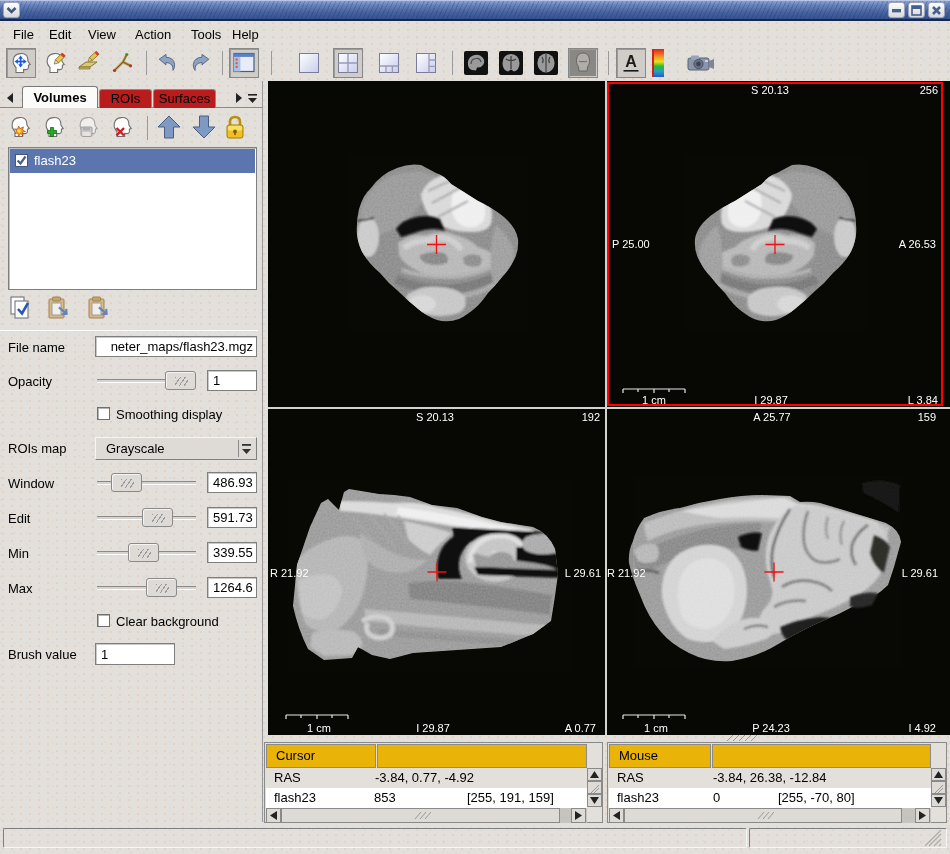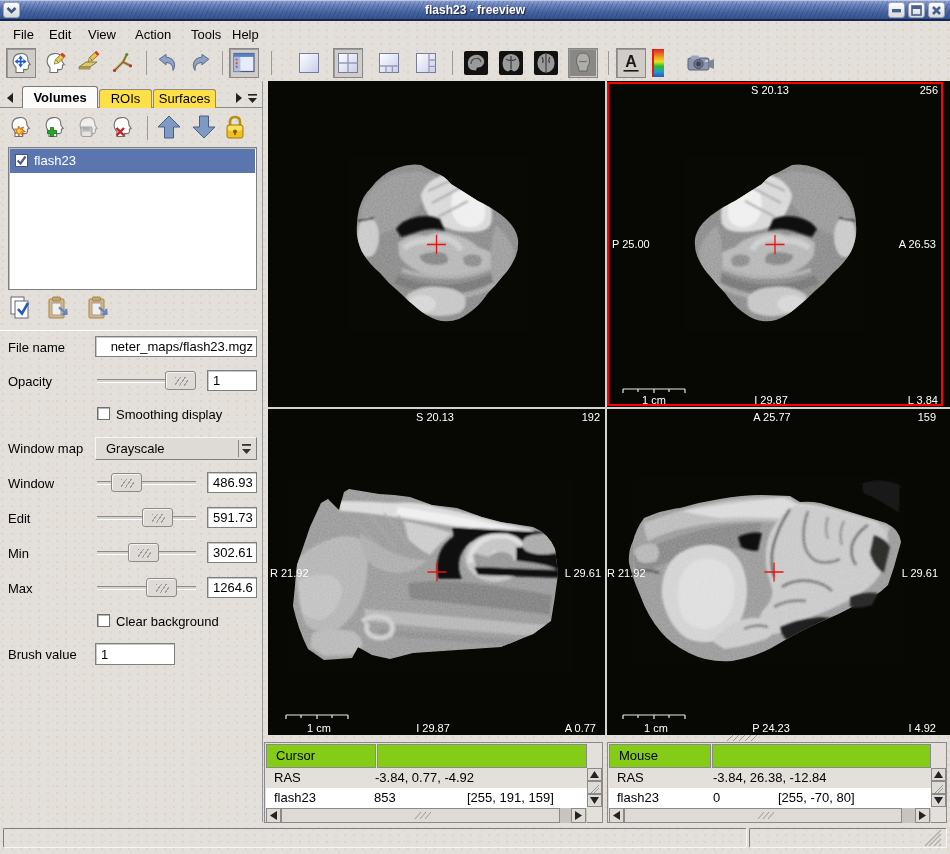--- a/index.html
+++ b/index.html
@@ -10,37 +10,36 @@
 .tbtn.on{background:#d0cdc8;border:1px solid #888;box-shadow:inset 1px 1px 0 #9a9a9a}
 .vsep{position:absolute;top:51px;width:1px;height:24px;background:#9b9b9b}
 
 #title{left:0;top:0;width:950px;height:20px;background:linear-gradient(#8fa3d0 0%,#6a84be 20%,#45639e 60%,#30508c 100%);border-top:1px solid #b8c6e4}
 #title .stripes{position:absolute;inset:0;background:repeating-linear-gradient(115deg,rgba(25,45,95,.22) 0 1px,rgba(0,0,0,0) 1px 4px)}
 #title .txt{position:absolute;width:100%;text-align:center;top:2px;font-weight:bold;font-size:12px;color:#fff;text-shadow:1px 1px 1px #223}
 #titleline{left:0;top:19px;width:950px;height:2px;background:#17264e}
 .wbtn{position:absolute;top:2px;width:17px;height:16px;background:linear-gradient(#fdfdfd,#d9d9d9);border:1px solid #9aa6c0;border-radius:3px;display:flex;align-items:center;justify-content:center}
 
 .menuitem{position:absolute;top:27px;font-size:13px}
-.tab{position:absolute;bottom:0;border:1px solid #8a8a8a;border-bottom:none;border-radius:3px 3px 0 0;background:#fde047;font-size:13px;text-align:center}
+.tab{position:absolute;bottom:0;border:1px solid #8a8a8a;border-bottom:none;border-radius:3px 3px 0 0;background:#b91c1c;font-size:13px;text-align:center}
 .slider-track{position:absolute;height:4px;background:#d6d3ce;border-top:1px solid #8a8a8a;border-bottom:1px solid #fff}
 .slider-handle{position:absolute;width:31px;height:19px;background:#dedbd6;border:1px solid #8a8a8a;border-radius:3px;box-shadow:inset 1px 1px 0 #f4f4f2}
 .hatch{position:absolute;left:9px;top:5px;width:13px;height:9px;background:repeating-linear-gradient(125deg,#9a9a9a 0 1px,transparent 1px 4px)}
 .valbox{position:absolute;width:50px;height:21px;background:#fff;border:1px solid #7f7f7f;box-shadow:inset 1px 1px 0 #c9c9c9;font-size:13px;padding:2px 0 0 5px}
 .cb{position:absolute;width:13px;height:13px;background:#fff;border:1px solid #6f6f6f;box-shadow:inset 1px 1px 0 #b5b5b5}
 .lbl{position:absolute;font-size:13px}
 
 .info{position:absolute;background:#e3e0db;border:1px solid #8a8a8a}
-.hcell{position:absolute;border:1px solid #8a8a8a;background:#84cc16;font-size:13px;padding:3px 0 0 9px}
+.hcell{position:absolute;border:1px solid #8a8a8a;background:#eab308;font-size:13px;padding:3px 0 0 9px}
 .irow{position:absolute;font-size:13px}
 .sbtn{position:absolute;background:#dedbd6;border:1px solid #8a8a8a;display:flex;align-items:center;justify-content:center}
 </style></head><body>
 
 <div class="abs" id="title">
     <div class="stripes"></div>
-    <div class="txt">flash23 - freeview</div>
   </div>
 <div class="abs" id="titleline"></div>
 <div class="wbtn" style="left:3px">
   <svg width="11" height="11" viewBox="0 0 11 11">
       <path d="M1.5 3 L5.5 7 L9.5 3" stroke="#3f577f" stroke-width="2.6" fill="none"></path>
     </svg>
 </div>
 <div class="wbtn" style="left:888px">
     <svg width="11" height="11" viewBox="0 0 11 11">
       <rect x="1" y="4" width="9" height="3.4" fill="#46618e"></rect>
@@ -317,21 +316,21 @@
 <div class="lbl" style="left:8px;top:374px">Opacity</div>
 <div class="slider-track" style="left:97px;top:379px;width:99px"></div>
 <div class="slider-handle" style="left:165px;top:371px">
     <div class="hatch"></div>
   </div>
 <div class="valbox" style="left:207px;top:370px">1</div>
 
 <div class="cb" style="left:97px;top:407px"></div>
 <div class="lbl" style="left:116px;top:407px">Smoothing display</div>
 
-<div class="lbl" style="left:8px;top:441px">Window map</div>
+<div class="lbl" style="left:8px;top:441px">ROIs map</div>
 <div class="abs raised" style="left:95px;top:437px;width:162px;height:23px;background:#dedbd6">
   <span style="position:absolute;left:10px;top:3px;font-size:13px">Grayscale</span>
   <div style="position:absolute;right:17px;top:2px;width:1px;height:17px;background:#8a8a8a"></div>
   <svg style="position:absolute;right:3px;top:4px" width="12" height="14">
       <rect x="1" y="2" width="9" height="1.8" fill="#333"></rect>
       <path d="M1 7 L10 7 L5.5 12 Z" fill="#333"></path>
     </svg>
 </div>
 
 <div class="lbl" style="left:8px;top:476px">Window</div>
@@ -346,21 +345,21 @@
 <div class="slider-handle" style="left:142px;top:508px">
     <div class="hatch"></div>
   </div>
 <div class="valbox" style="left:207px;top:507px">591.73</div>
 
 <div class="lbl" style="left:8px;top:546px">Min</div>
 <div class="slider-track" style="left:97px;top:551px;width:99px"></div>
 <div class="slider-handle" style="left:128px;top:543px">
     <div class="hatch"></div>
   </div>
-<div class="valbox" style="left:207px;top:542px">302.61</div>
+<div class="valbox" style="left:207px;top:542px">339.55</div>
 
 <div class="lbl" style="left:8px;top:581px">Max</div>
 <div class="slider-track" style="left:97px;top:586px;width:99px"></div>
 <div class="slider-handle" style="left:146px;top:578px">
     <div class="hatch"></div>
   </div>
 <div class="valbox" style="left:207px;top:577px">1264.6</div>
 
 <div class="cb" style="left:97px;top:614px"></div>
 <div class="lbl" style="left:116px;top:614px">Clear background</div>

